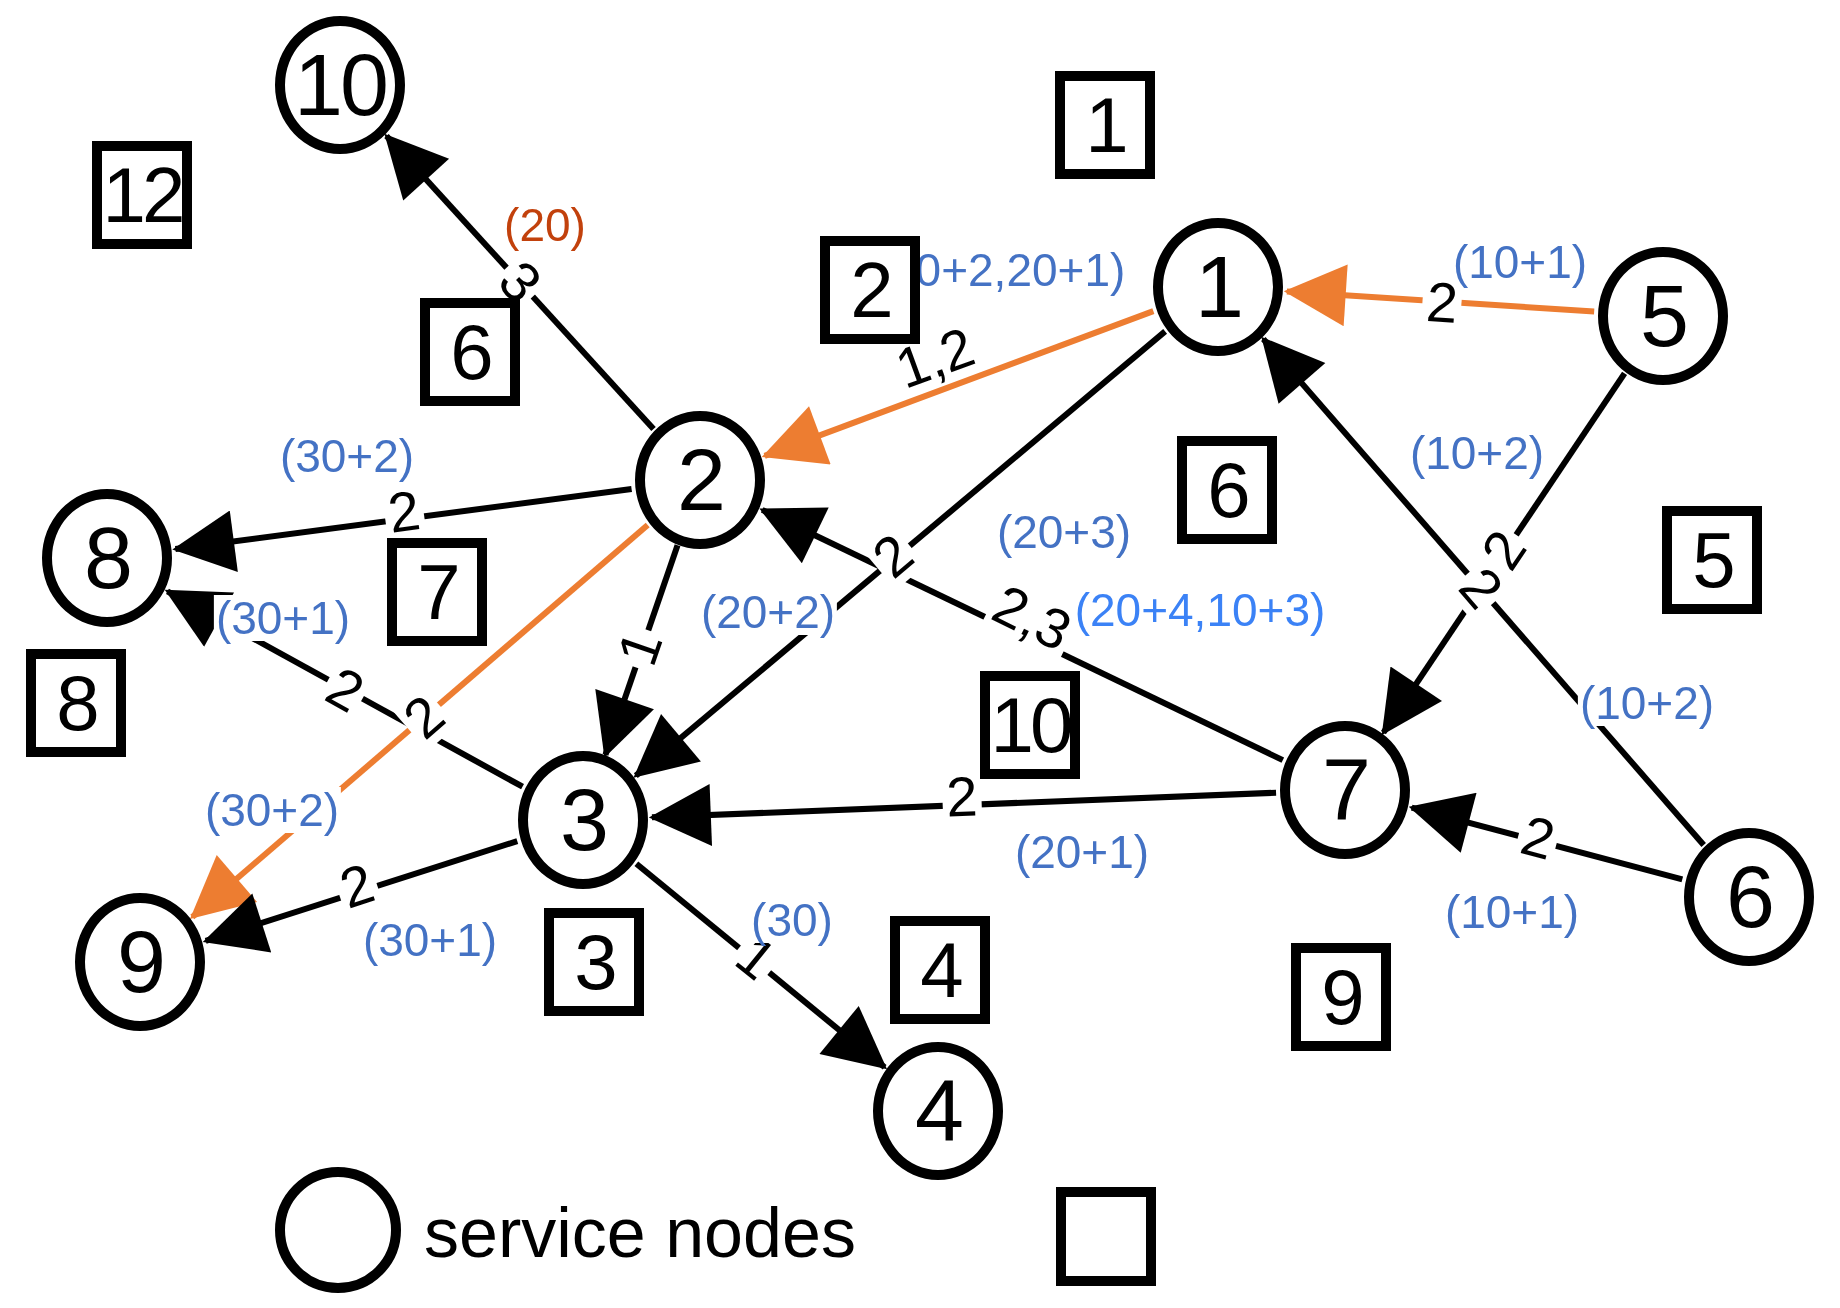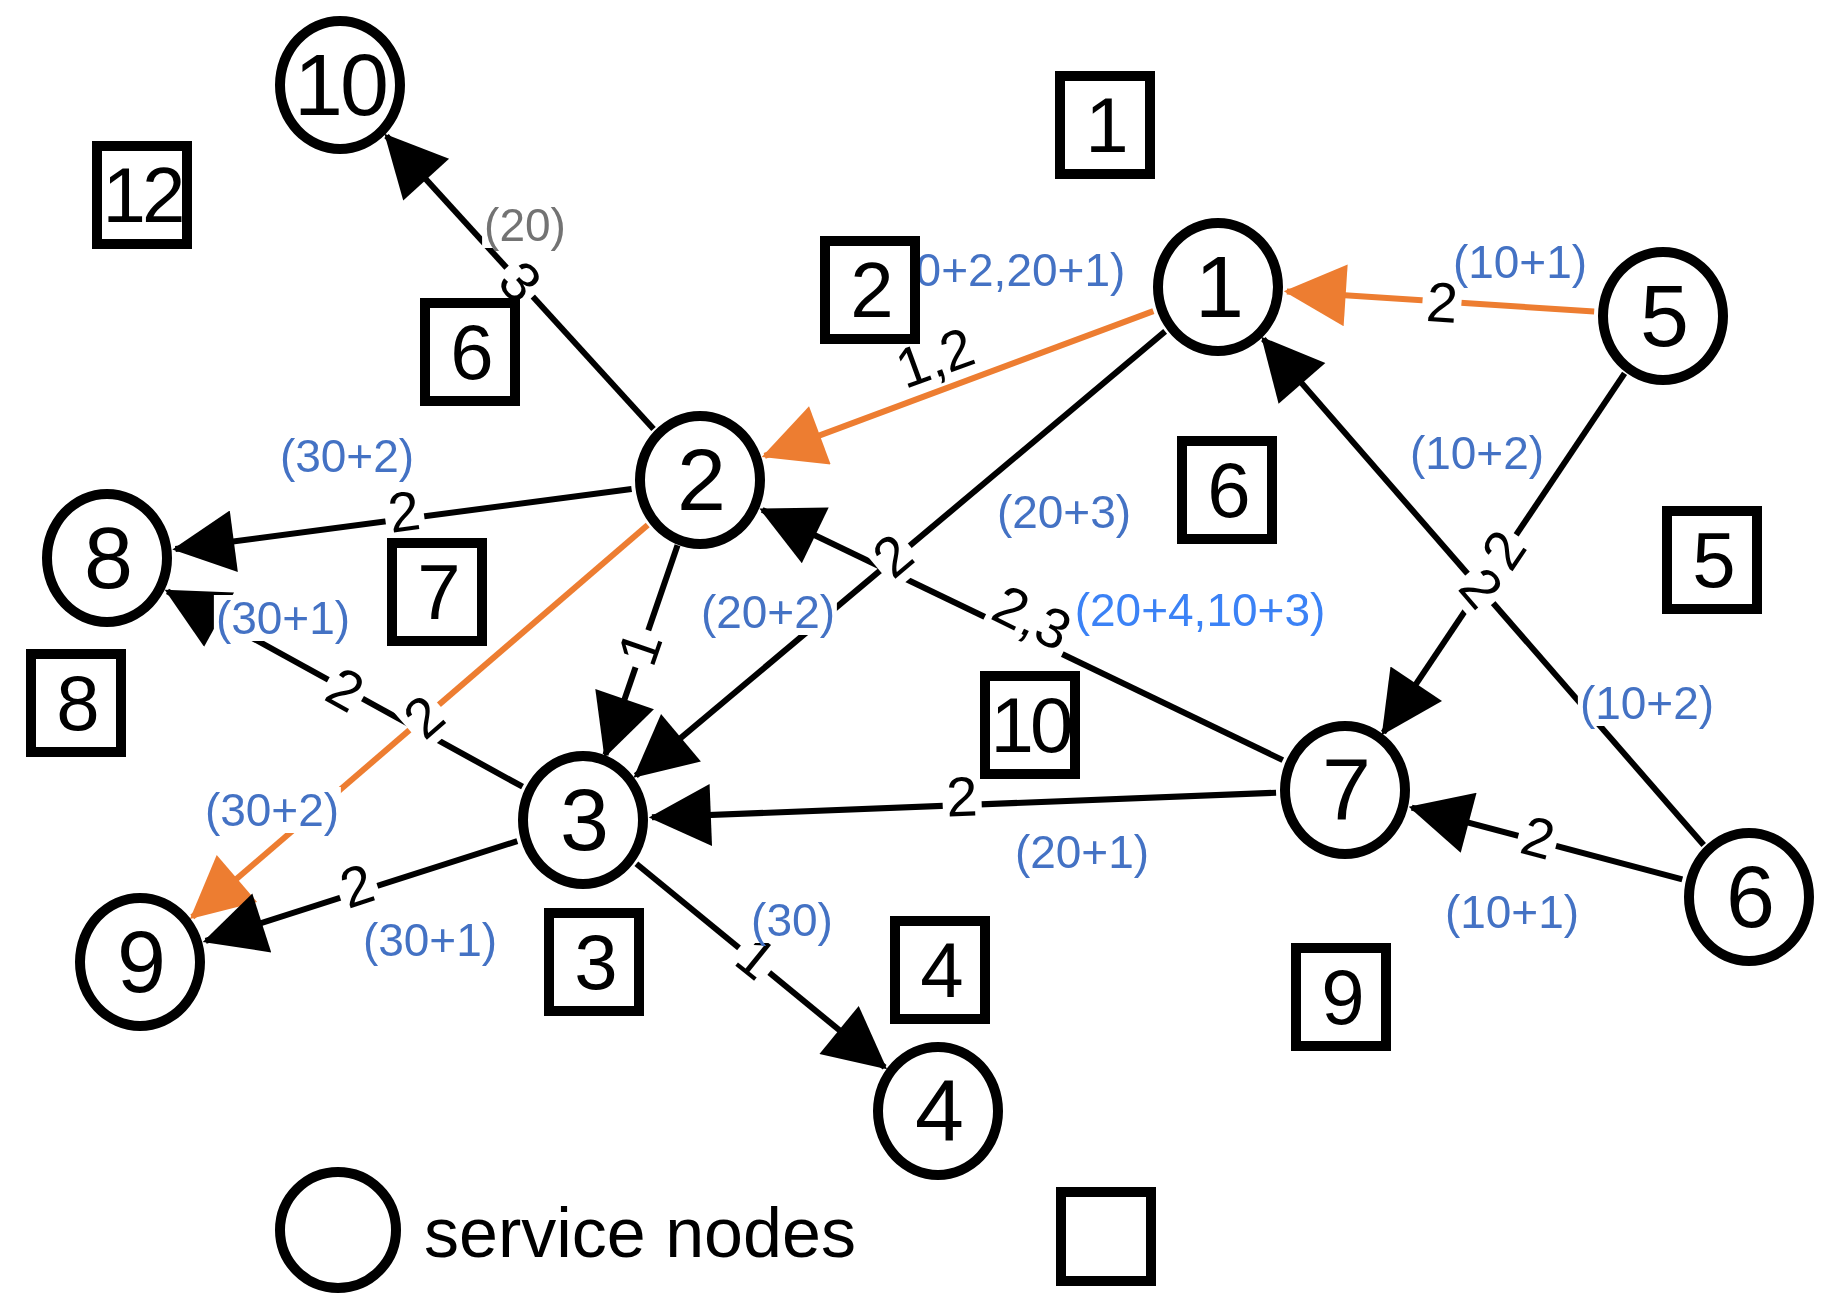--- a/index.html
+++ b/index.html
@@ -52,35 +52,35 @@
         <line x1="631.589261011628" y1="488.9983771350641" x2="175.41073898837197" y2="549.0016228649359" stroke="#000000" stroke-width="6" marker-end="url(#arrow-black)"></line>
         <line x1="522.5518302941726" y1="786.7281082711622" x2="167.4481697058273" y2="591.2718917288378" stroke="#000000" stroke-width="6" marker-end="url(#arrow-black)"></line>
         <line x1="647.7036926781856" y1="525.0121788019902" x2="192.2963073218144" y2="916.9878211980098" stroke="#ED7D31" stroke-width="6" marker-end="url(#arrow-orange)"></line>
         <line x1="517.2930748479414" y1="841.0618134798924" x2="205.70692515205855" y2="940.9381865201076" stroke="#000000" stroke-width="6" marker-end="url(#arrow-black)"></line>
         <line x1="636.362847073056" y1="863.742502811998" x2="884.637152926944" y2="1067.2574971880022" stroke="#000000" stroke-width="6" marker-end="url(#arrow-black)"></line>
       </g>
   </svg>
 
   <div id="label-layer">
       <div class="weight" style="left: 520px; top: 282px; transform: translate(-50%, -50%) rotate(47deg);">3</div>
-      <div class="cost" style="left: 525px; top: 225px; transform: translate(-50%, -50%); color: #737373;">(20)</div>
+      <div class="cost" style="left: 545px; top: 225px; transform: translate(-50%, -50%); color: #c2410c;">(20)</div>
       <div class="weight" style="left: 935px; top: 358px; transform: translate(-50%, -50%) rotate(-20deg);">1,2</div>
       <div class="cost" style="left: 1000px; top: 270px; transform: translate(-50%, -50%); color: rgb(68, 114, 196);">(10+2,20+1)</div>
       <div class="weight" style="left: 1442px; top: 303px; transform: translate(-50%, -50%) rotate(4deg);">2</div>
       <div class="cost" style="left: 1520px; top: 262px; transform: translate(-50%, -50%); color: rgb(68, 114, 196);">(10+1)</div>
       <div class="weight" style="left: 1481px; top: 588px; transform: translate(-50%, -50%) rotate(49deg);">2</div>
       <div class="cost" style="left: 1647px; top: 703px; transform: translate(-50%, -50%); color: rgb(68, 114, 196);">(10+2)</div>
       <div class="weight" style="left: 1504px; top: 550px; transform: translate(-50%, -50%) rotate(-56deg);">2</div>
       <div class="cost" style="left: 1477px; top: 453px; transform: translate(-50%, -50%); color: rgb(68, 114, 196);">(10+2)</div>
       <div class="weight" style="left: 1538px; top: 838px; transform: translate(-50%, -50%) rotate(15deg);">2</div>
       <div class="cost" style="left: 1512px; top: 912px; transform: translate(-50%, -50%); color: rgb(68, 114, 196);">(10+1)</div>
       <div class="weight" style="left: 1032px; top: 618px; transform: translate(-50%, -50%) rotate(26deg);">2,3</div>
       <div class="cost" style="left: 1200px; top: 610px; transform: translate(-50%, -50%); color: #3b82f6;">(20+4,10+3)</div>
       <div class="weight" style="left: 893px; top: 556px; transform: translate(-50%, -50%) rotate(-40deg);">2</div>
-      <div class="cost" style="left: 1064px; top: 512px; transform: translate(-50%, -50%); color: rgb(68, 114, 196);">(20+3)</div>
+      <div class="cost" style="left: 1064px; top: 532px; transform: translate(-50%, -50%); color: rgb(68, 114, 196);">(20+3)</div>
       <div class="weight" style="left: 640px; top: 648px; transform: translate(-50%, -50%) rotate(-71deg);">1</div>
       <div class="cost" style="left: 768px; top: 612px; transform: translate(-50%, -50%); color: rgb(68, 114, 196);">(20+2)</div>
       <div class="weight" style="left: 962px; top: 797px; transform: translate(-50%, -50%) rotate(-2deg);">2</div>
       <div class="cost" style="left: 1040px; top: 852px; transform: translate(-50%, -50%); color: rgb(68, 114, 196); margin-left: 42px;">(20+1)</div>
       <div class="weight" style="left: 404px; top: 512px; transform: translate(-50%, -50%) rotate(-8deg);">2</div>
       <div class="cost" style="left: 347px; top: 456px; transform: translate(-50%, -50%); color: rgb(68, 114, 196);">(30+2)</div>
       <div class="weight" style="left: 345px; top: 690px; transform: translate(-50%, -50%) rotate(29deg);">2</div>
       <div class="cost" style="left: 283px; top: 618px; transform: translate(-50%, -50%); color: rgb(68, 114, 196);">(30+1)</div>
       <div class="weight" style="left: 424px; top: 717px; transform: translate(-50%, -50%) rotate(-41deg);">2</div>
       <div class="cost" style="left: 272px; top: 810px; transform: translate(-50%, -50%); color: rgb(68, 114, 196);">(30+2)</div>

